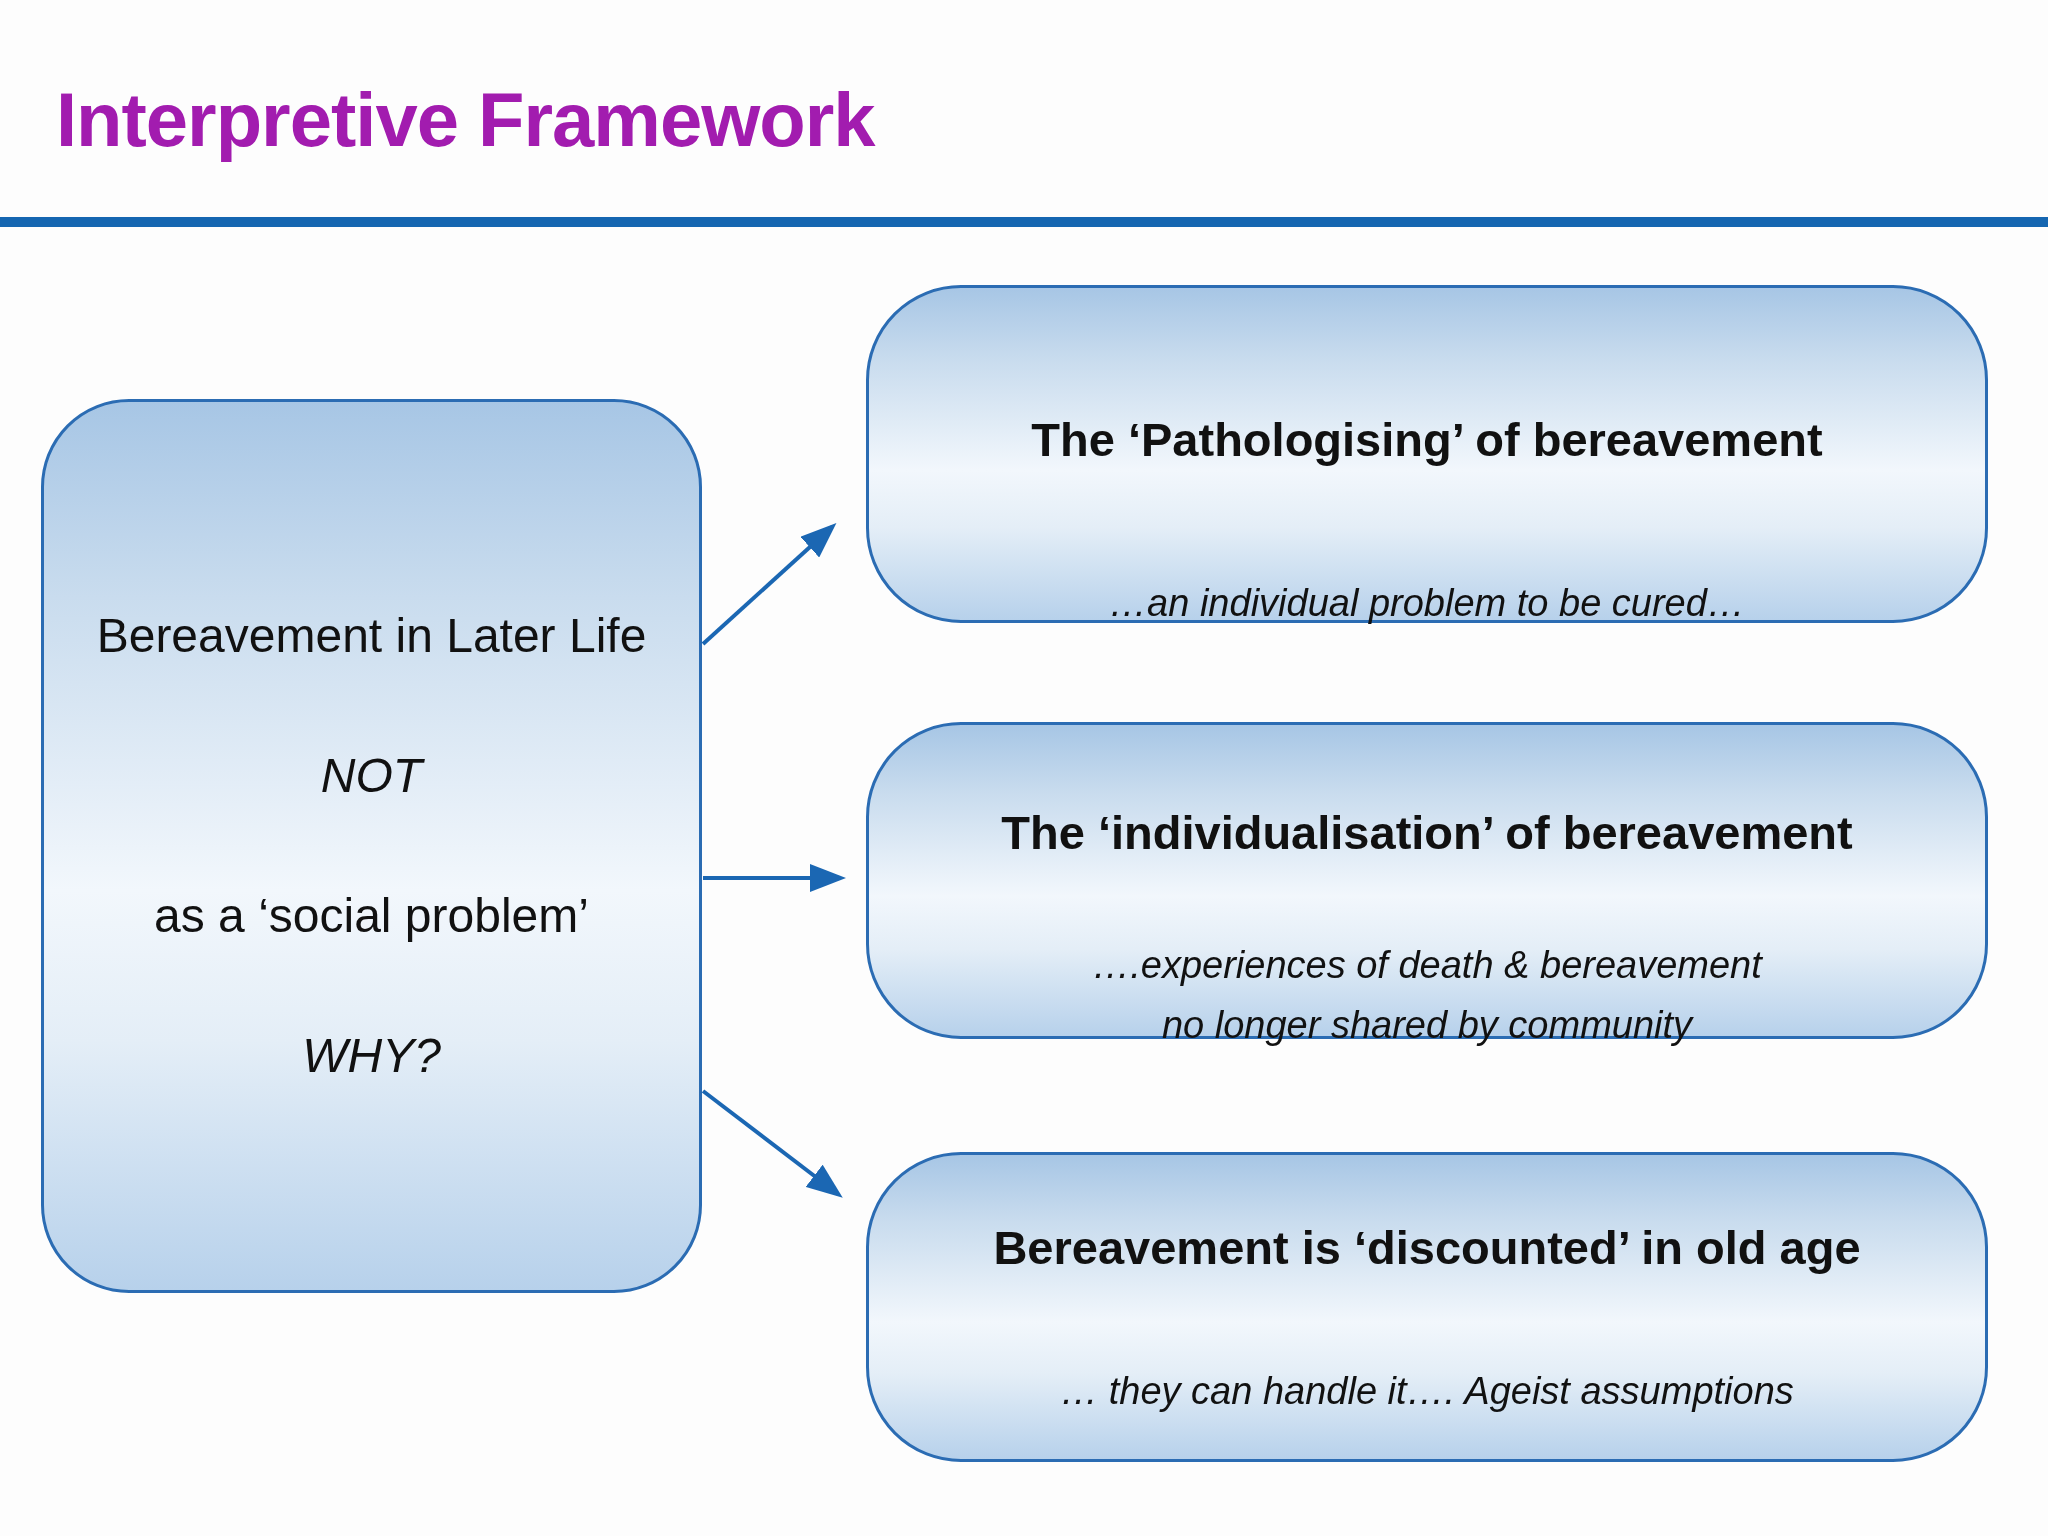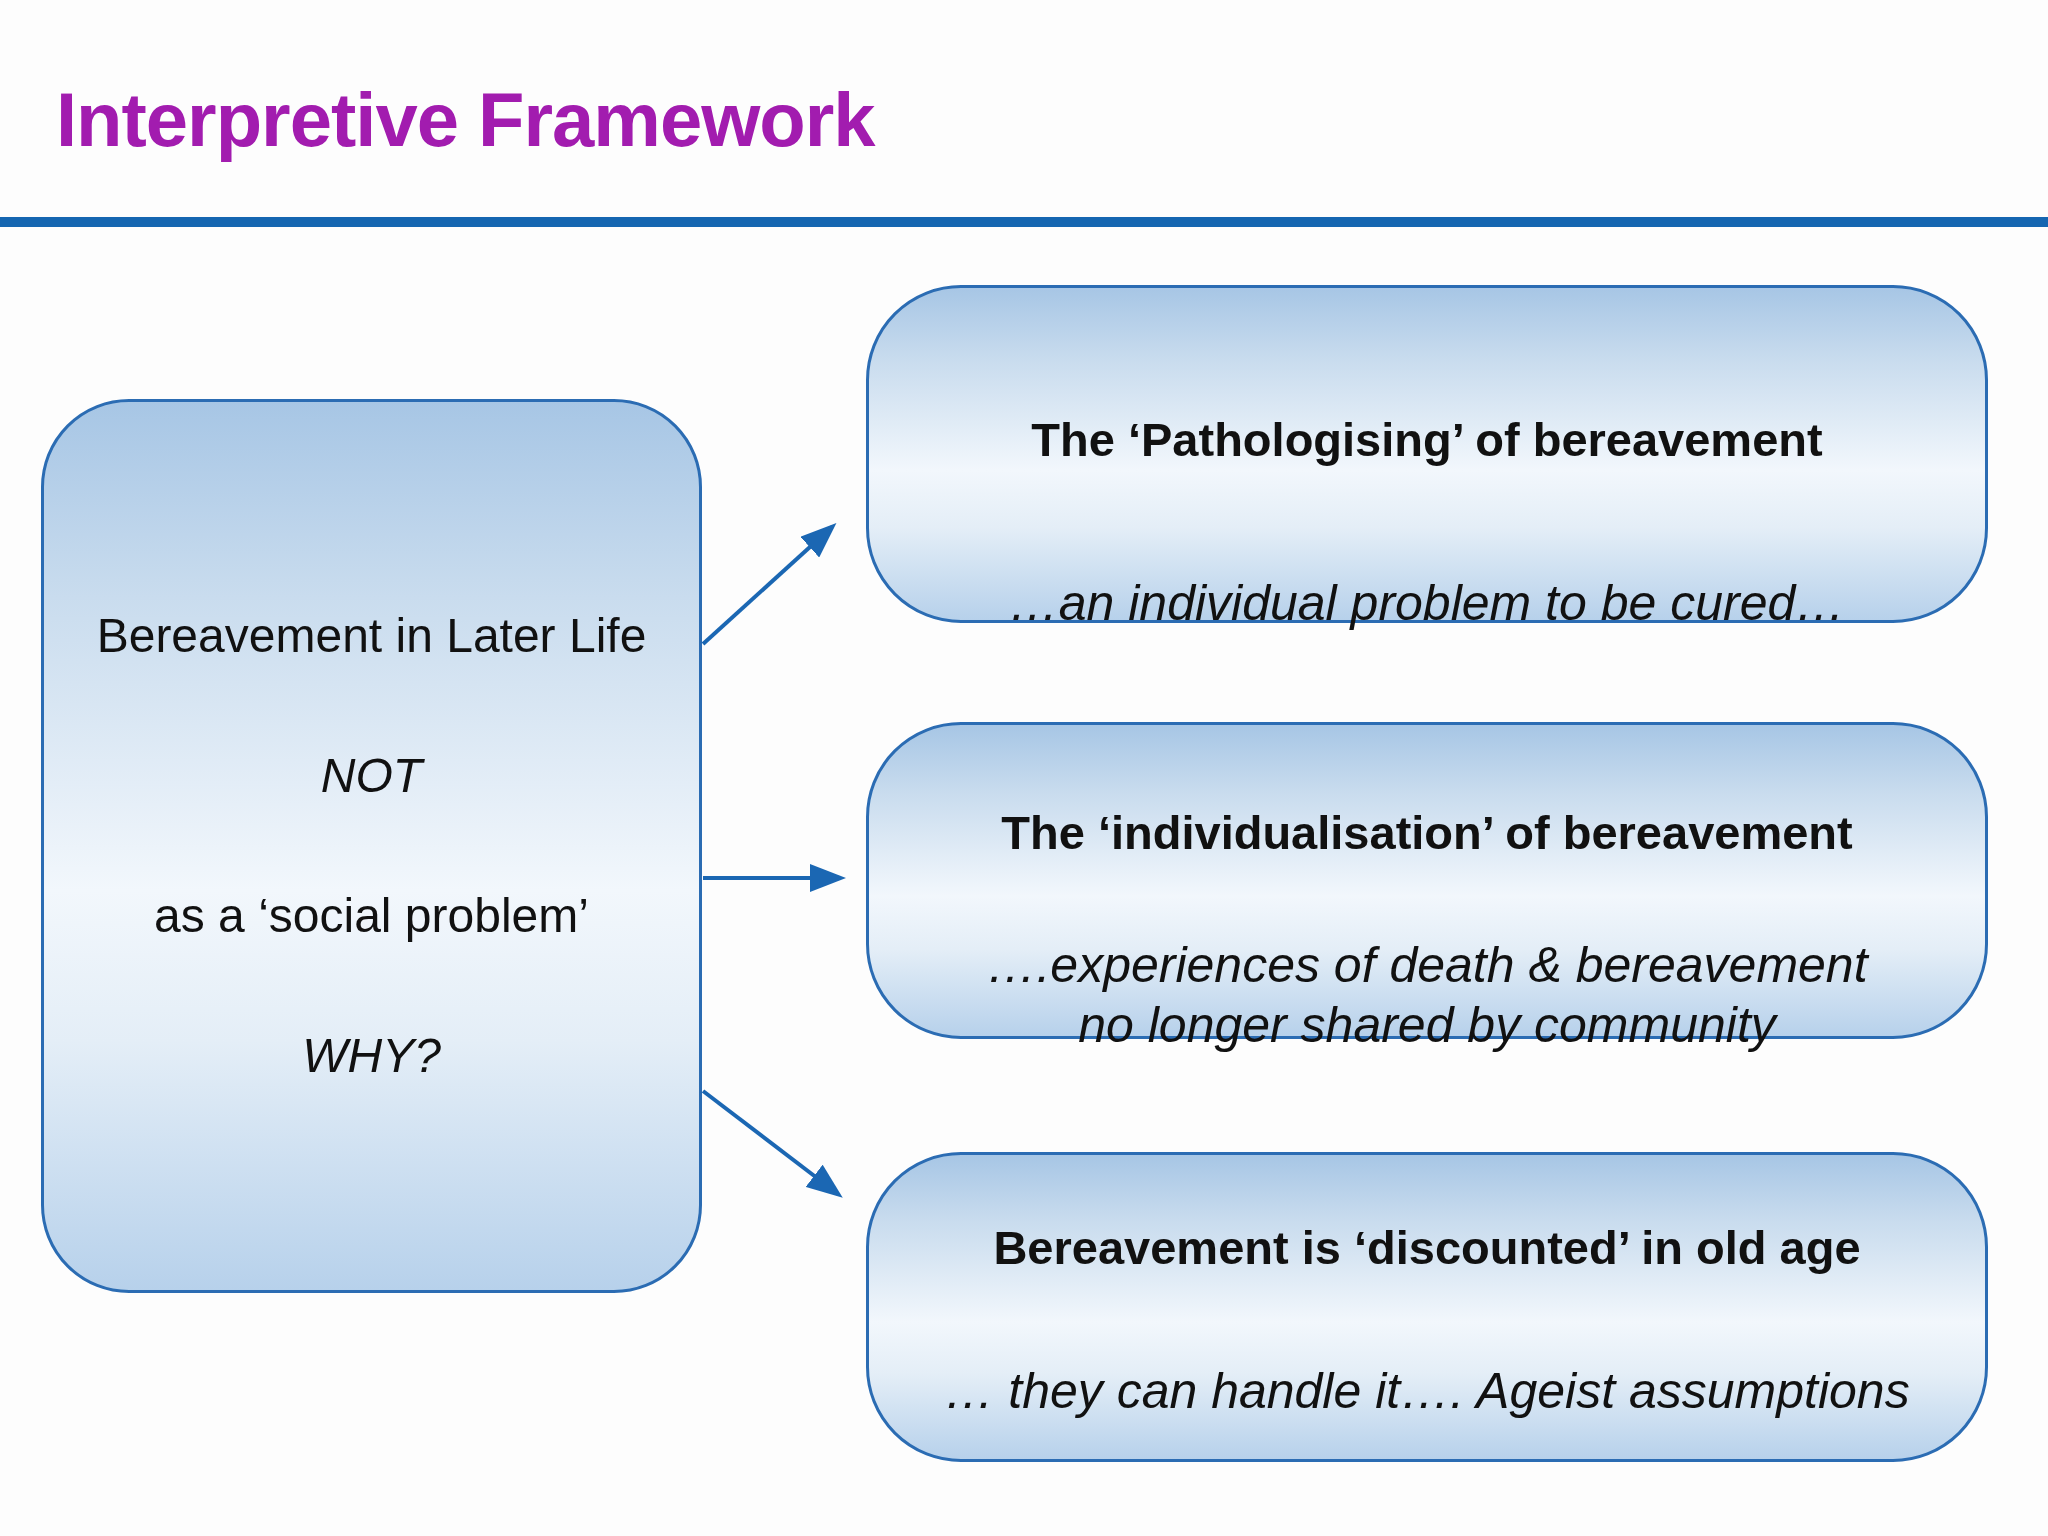--- a/index.html
+++ b/index.html
@@ -80,21 +80,21 @@
   .bubble-2 { top: 722px;  height: 317px; padding-top: 80px;  row-gap: 74px; }
   .bubble-3 { top: 1152px; height: 310px; padding-top: 65px;  row-gap: 85px; }
 
   .box-title {
     font-size: 47px;
     font-weight: bold;
     line-height: 56px;
     white-space: nowrap;
   }
   .box-subtitle {
-    font-size: 50px;
+    font-size: 38px;
     font-style: italic;
     line-height: 60px;
   }
 
   
   .arrows {
     position: absolute;
     left: 0;
     top: 0;
     width: 2048px;

